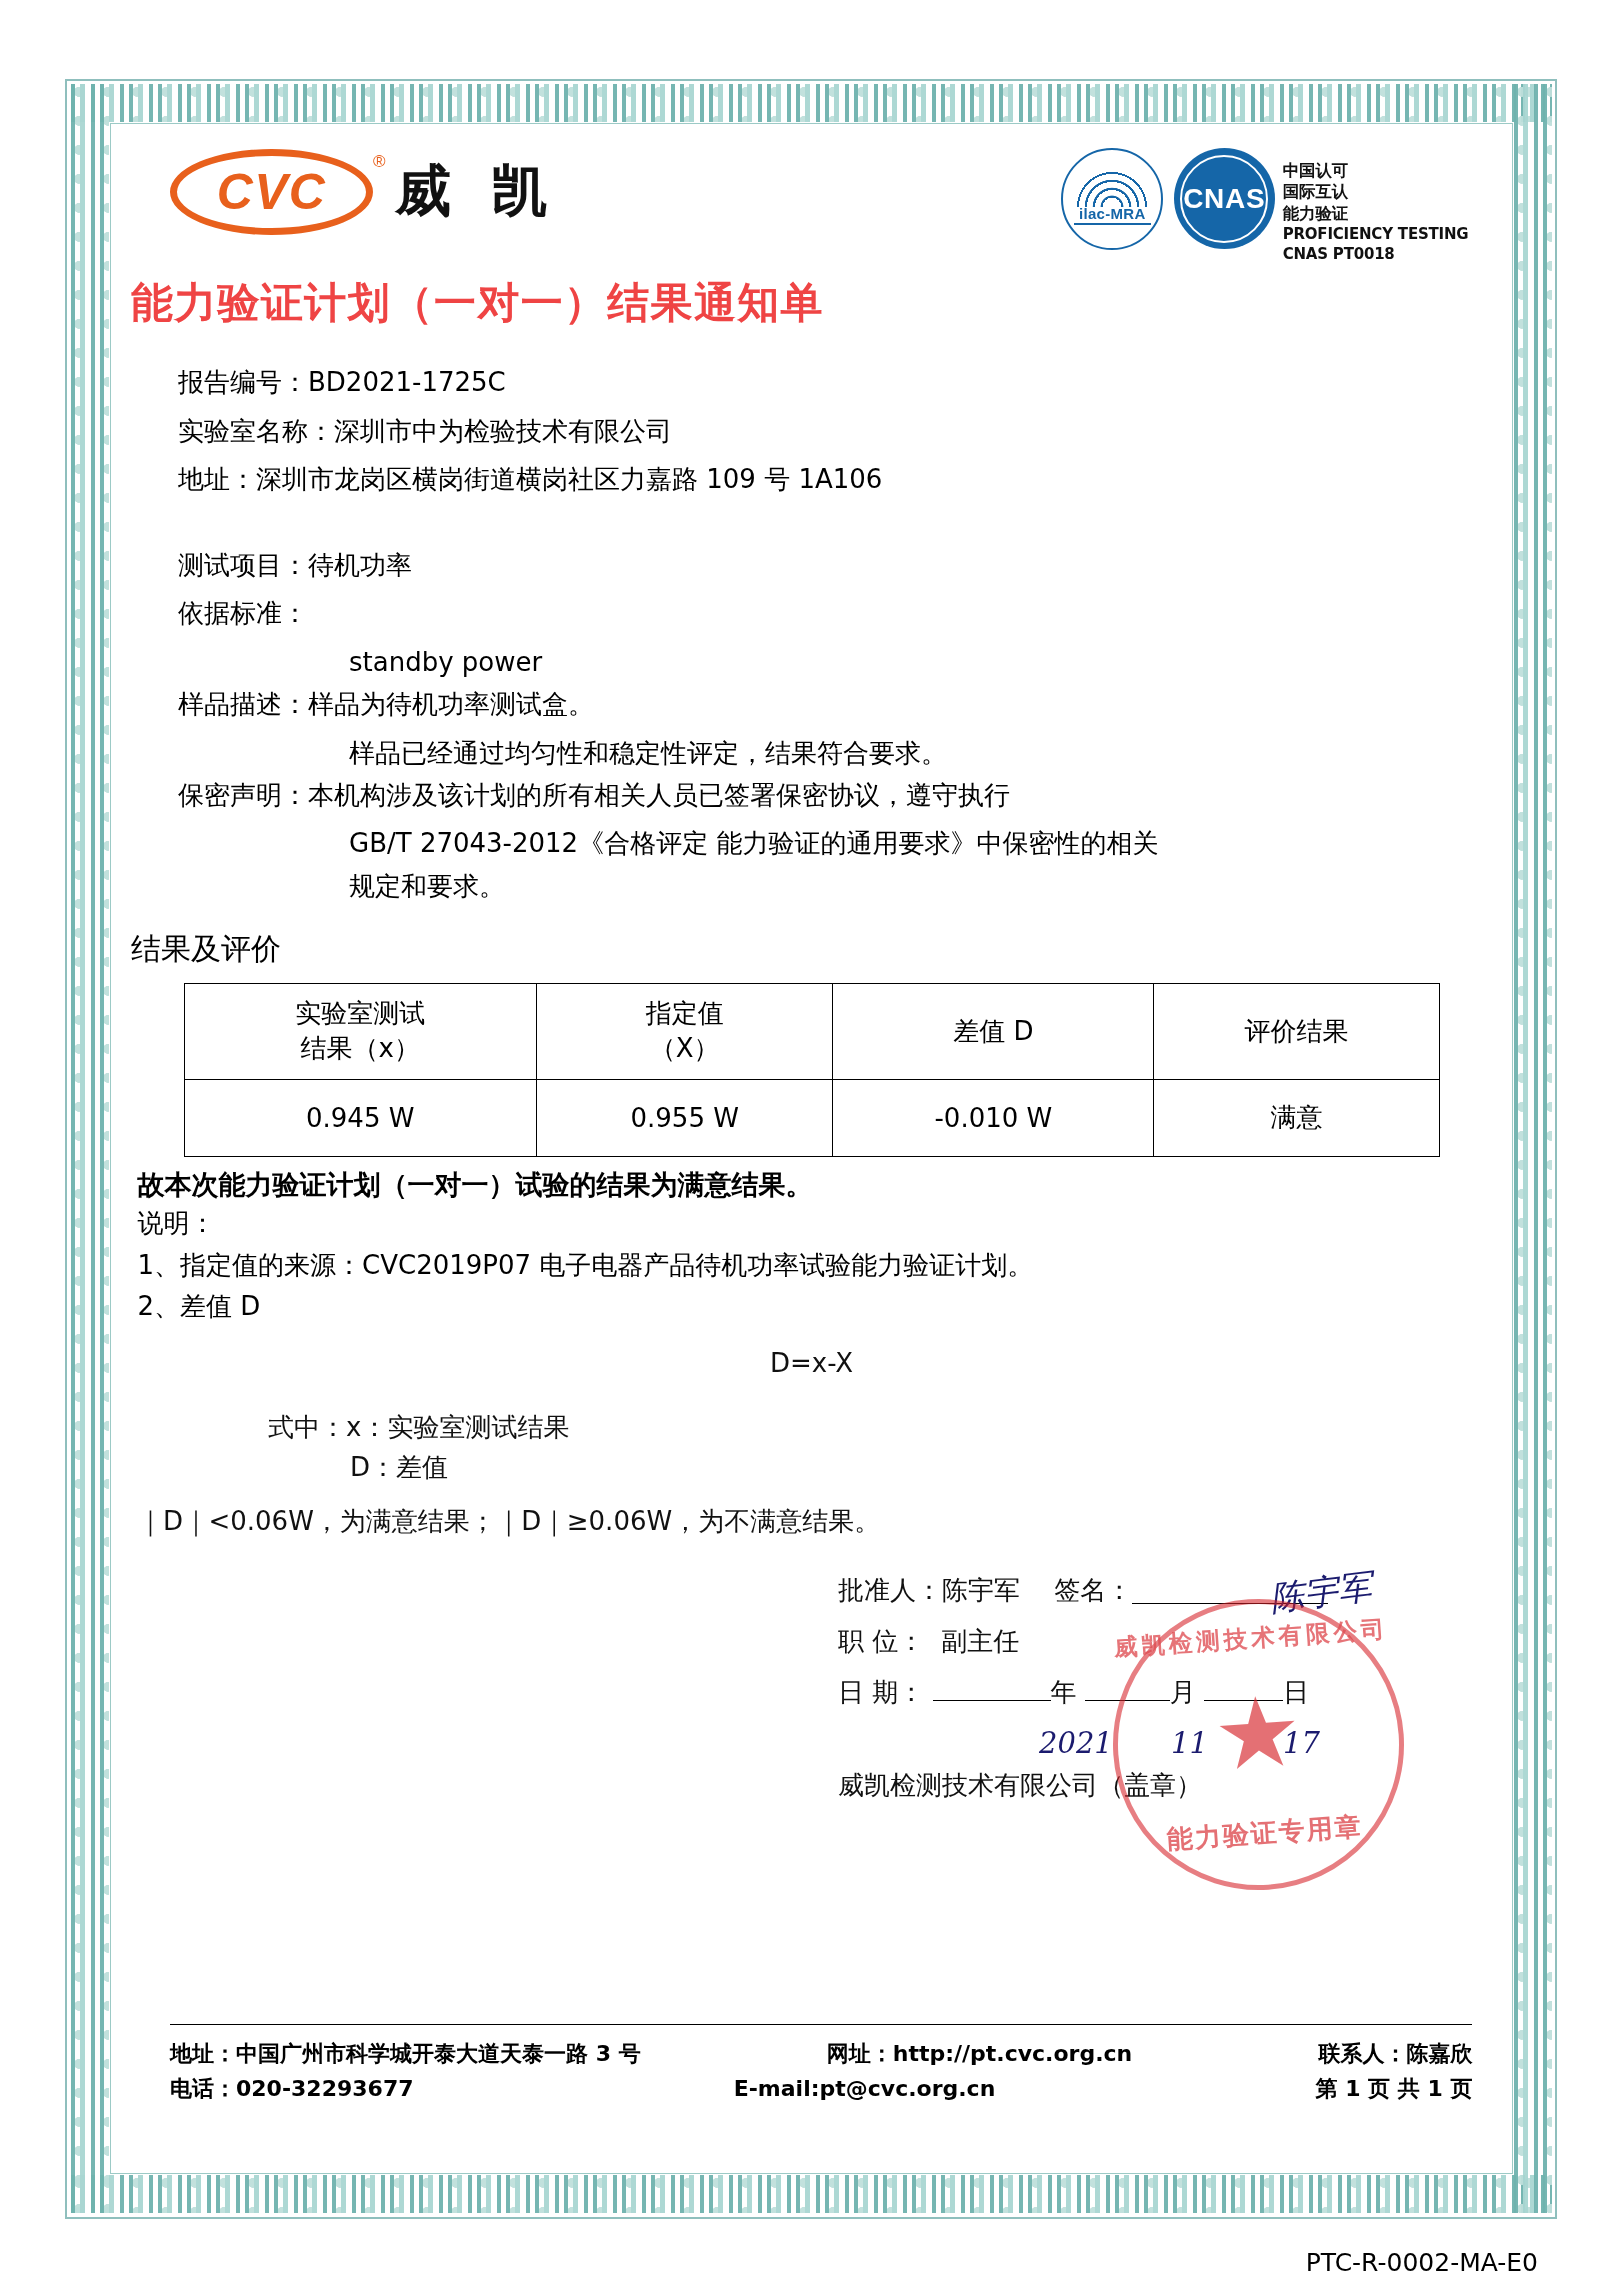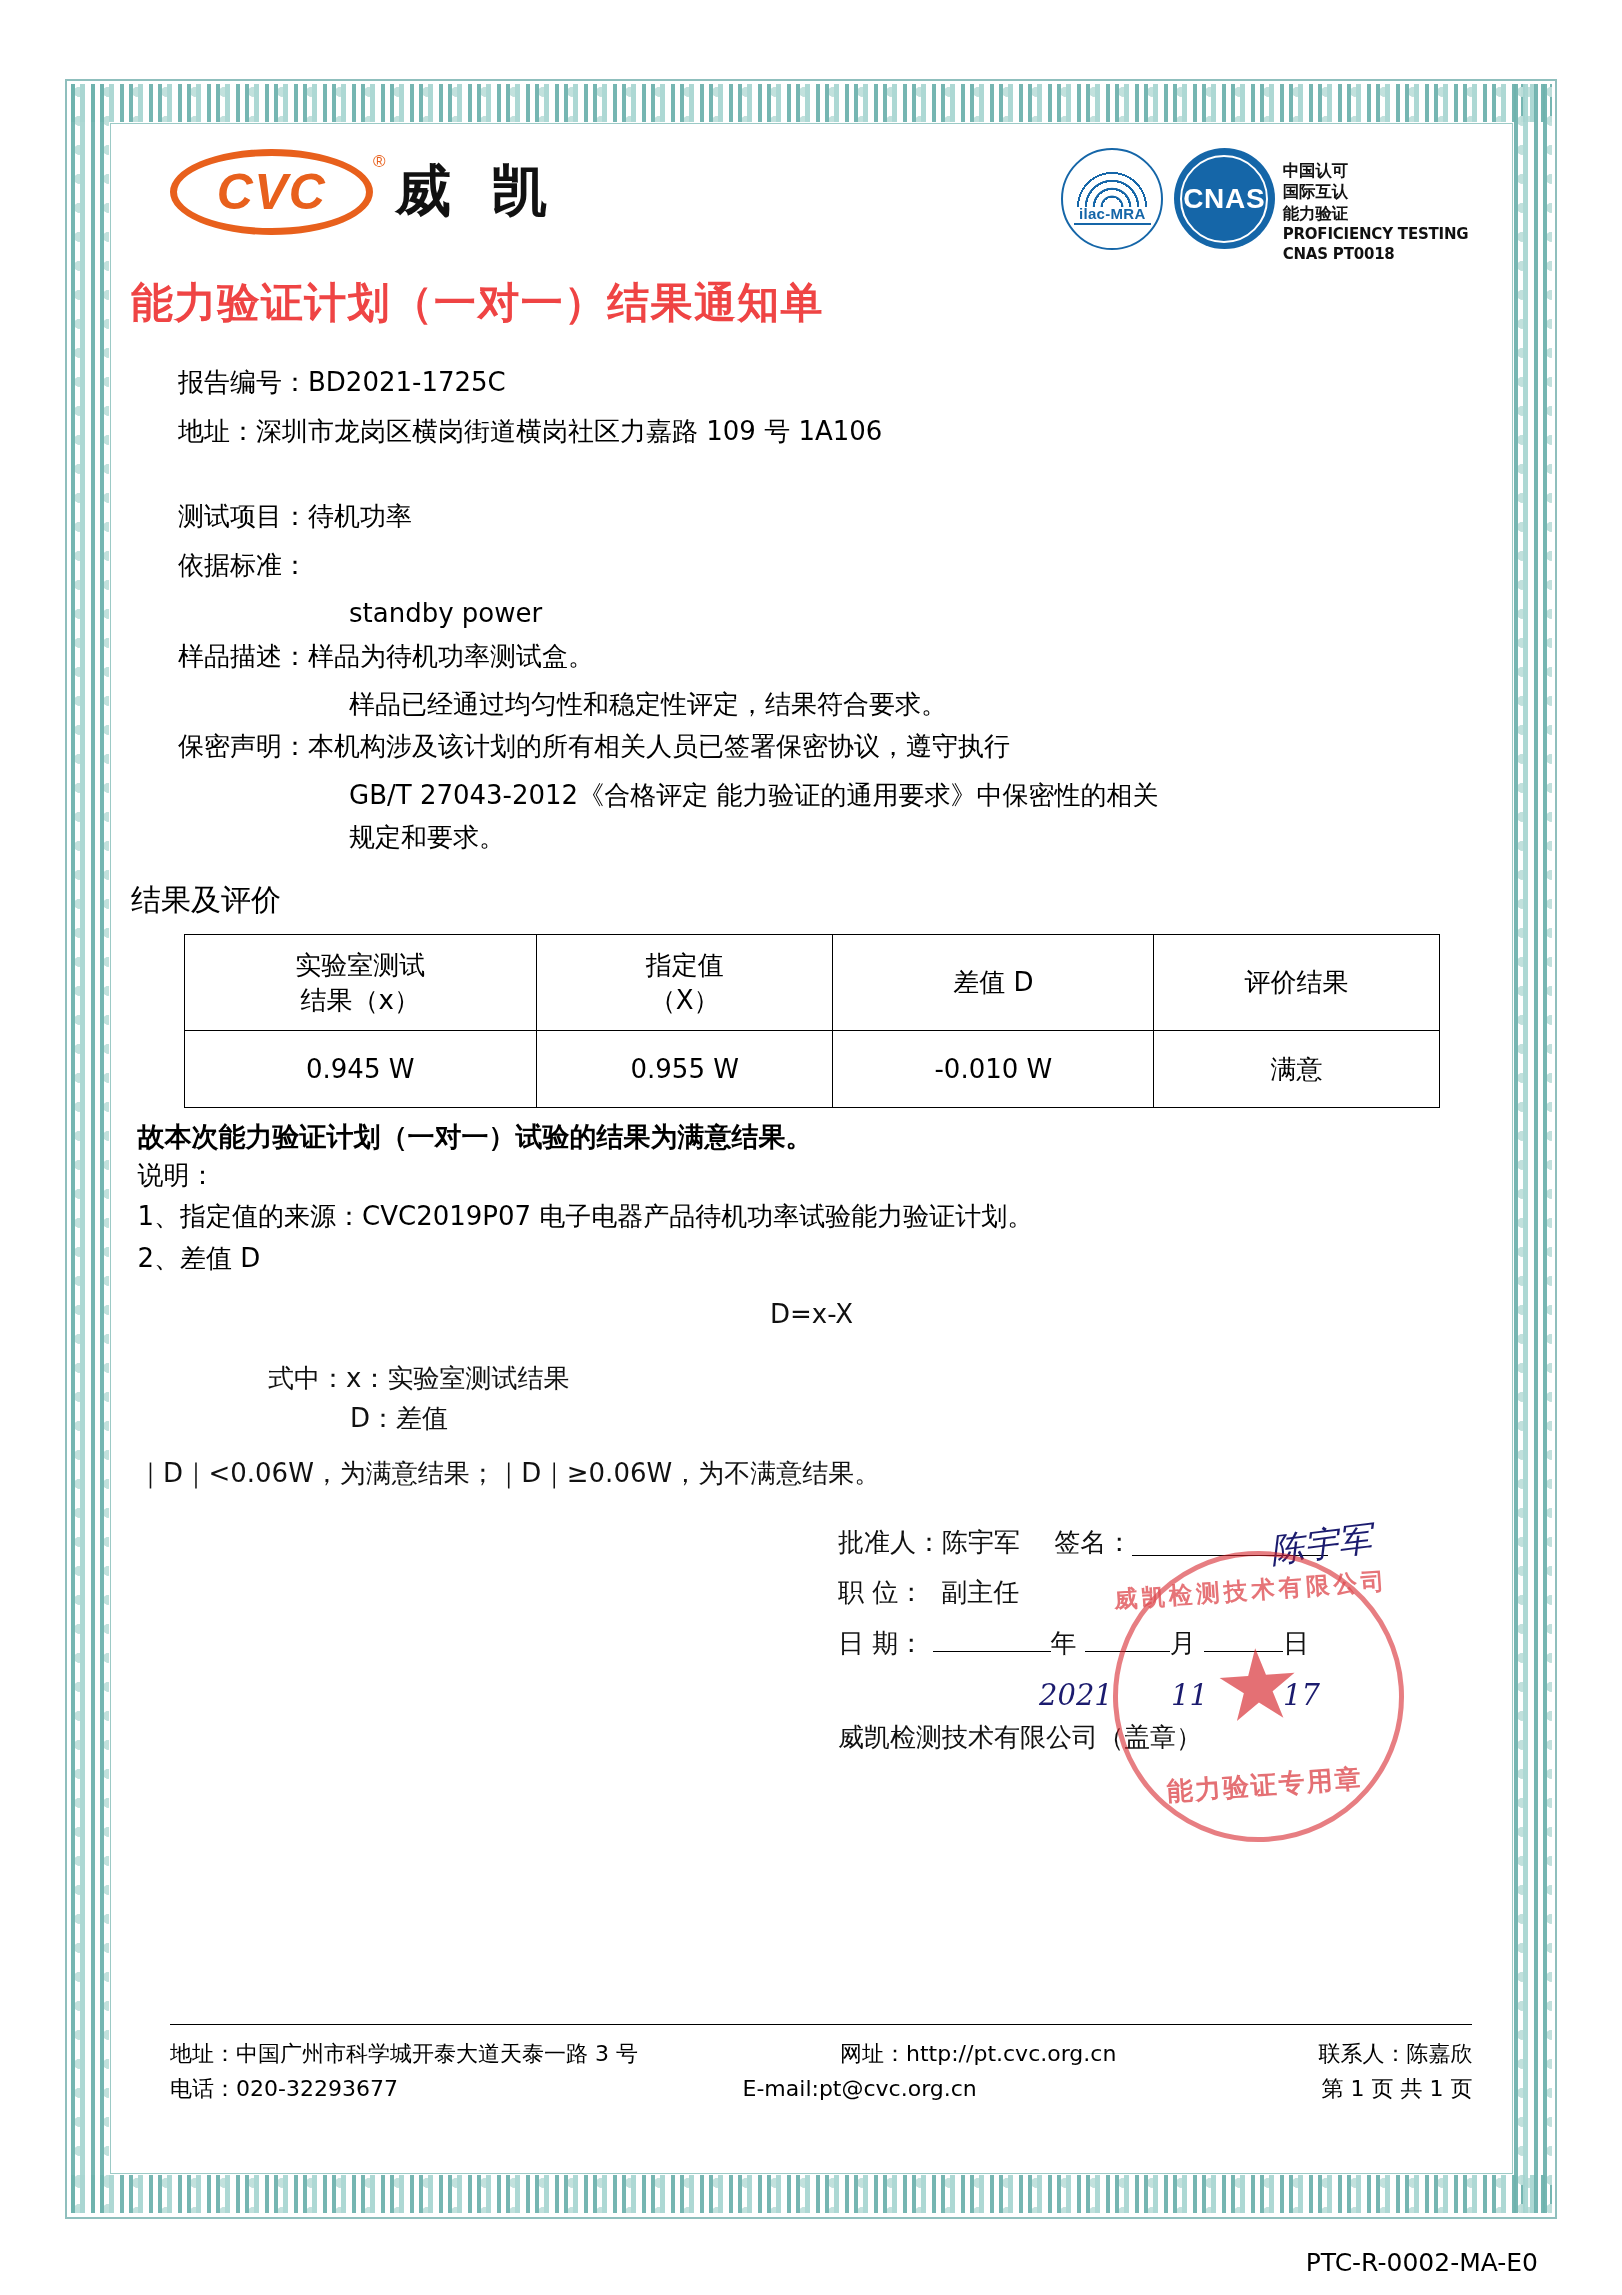--- a/index.html
+++ b/index.html
@@ -379,20 +379,21 @@
     padding-top: 10.5px;
     font-family: "DejaVu Sans", sans-serif;
     font-size: 22px;
     color: #000;
   }
   .footer-row {
     display: flex;
     justify-content: space-between;
     align-items: flex-end;
     line-height: 1.6;
+    font-weight: bold;
   }
   .footer-left { white-space: nowrap; }
   .footer-mid  { white-space: nowrap; }
   .footer-right{ white-space: nowrap; }
 
   .doc-code {
     position: absolute;
     right: 85px;
     bottom: 18.3px;
     font-family: "DejaVu Sans", sans-serif;
@@ -444,20 +445,24 @@
         </div>
       </div>
     </div>
 
     <div class="doc-title">能力验证计划（一对一）结果通知单</div>
 
     <div class="body">
       <div class="row">
         <span class="lbl">报告编号：</span>
         <span class="val">BD2021-1725C</span>
+      </div>
+      <div class="row">
+        <span class="lbl">实验室名称：</span>
+        <span class="val">深圳市中为检验技术有限公司</span>
       </div>
       <div class="row">
         <span class="lbl">地址：</span>
         <span class="val">深圳市龙岗区横岗街道横岗社区力嘉路 109 号 1A106</span>
       </div>
 
       <div class="gap-block"></div>
 
       <div class="row">
         <span class="lbl">测试项目：</span>

